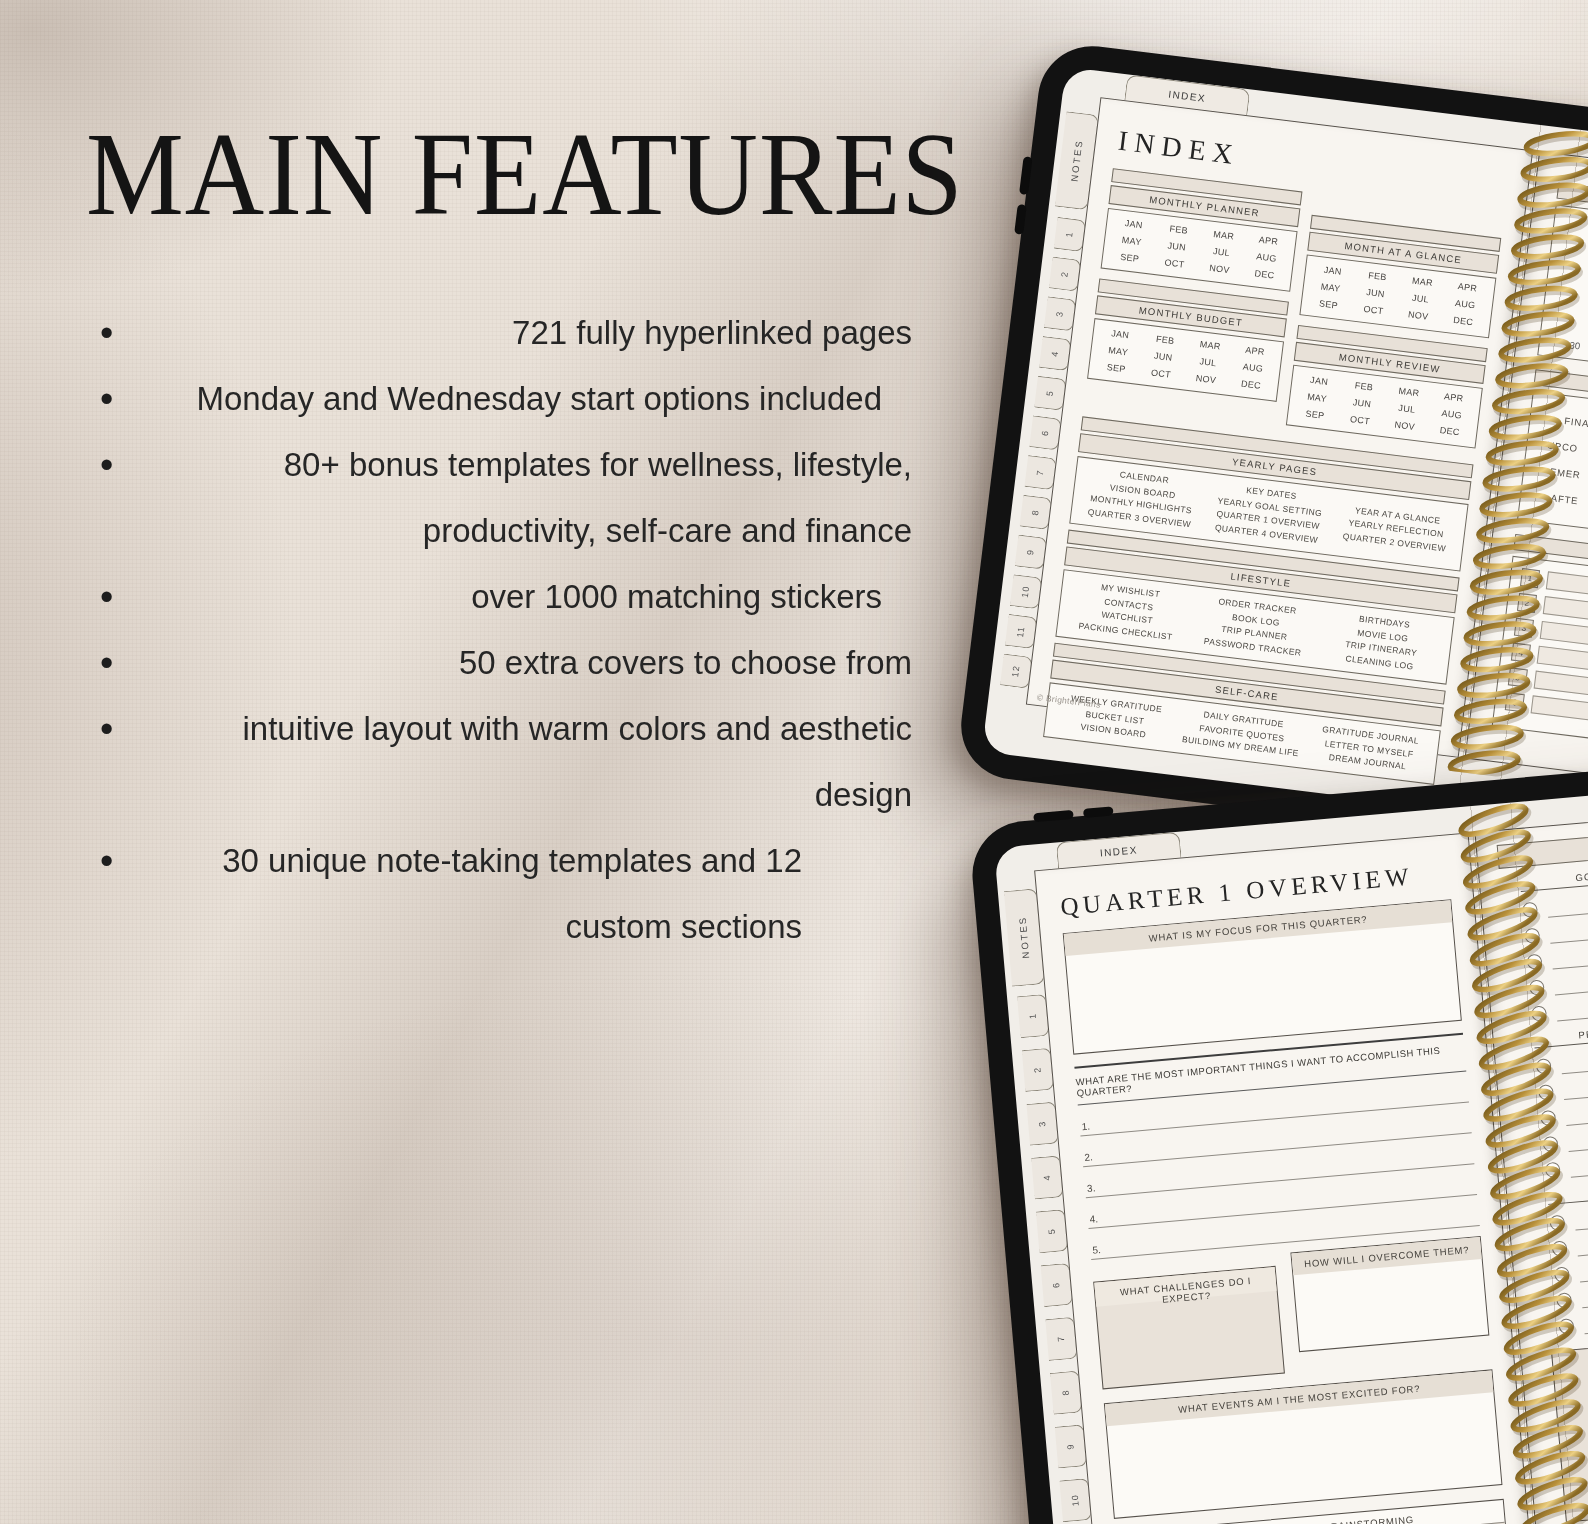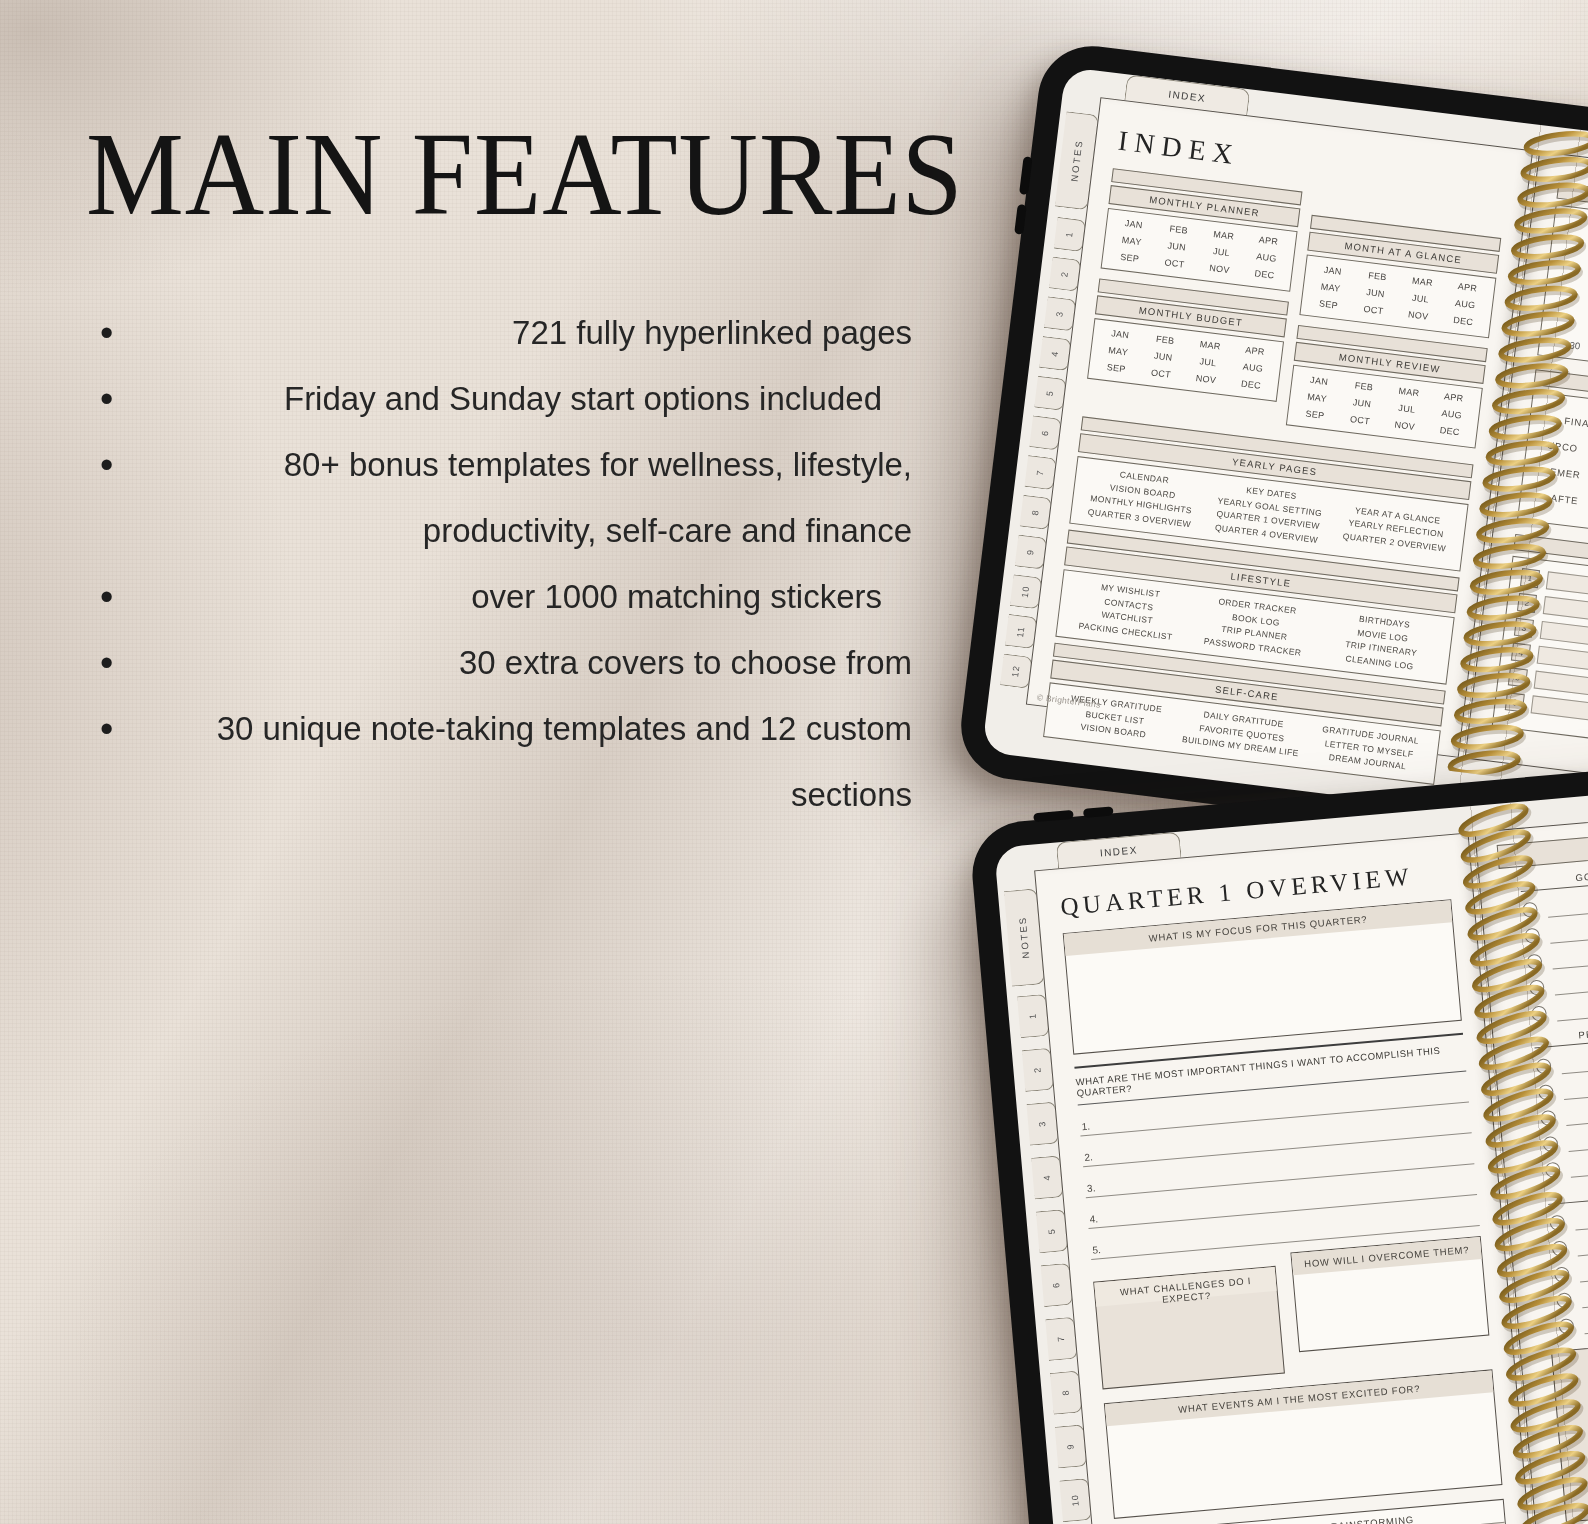--- a/index.html
+++ b/index.html
@@ -196,24 +196,25 @@
       <ellipse cx="48" cy="0" rx="34" ry="9" fill="none" stroke="url(#goldg)" stroke-width="5.5" transform="rotate(-14 48 0)"></ellipse>
     </g>
   </defs>
 </svg>
 
 <section>
   <h1 class="main-title">MAIN FEATURES</h1>
   <ul class="features">
 
   <li class="feature">721 fully hyperlinked pages</li>
-      <li class="feature">Friday and Sunday start options included</li>
+      <li class="feature">Monday and Wednesday start options included</li>
       <li class="feature">80+ bonus templates for wellness, lifestyle, productivity, self-care and finance</li>
       <li class="feature">over 1000 matching stickers</li>
-      <li class="feature">30 extra covers to choose from</li>
+      <li class="feature">50 extra covers to choose from</li>
+      <li class="feature">intuitive layout with warm colors and aesthetic design</li>
       <li class="feature">30 unique note-taking templates and 12 custom sections</li>
     </ul>
 </section>
 
 <div class="tablet tablet1">
   <div class="nub t1-nub-a"></div>
   <div class="nub t1-nub-b"></div>
   <div class="screen">
 
     <div class="toptab t1-toptab">INDEX</div>

